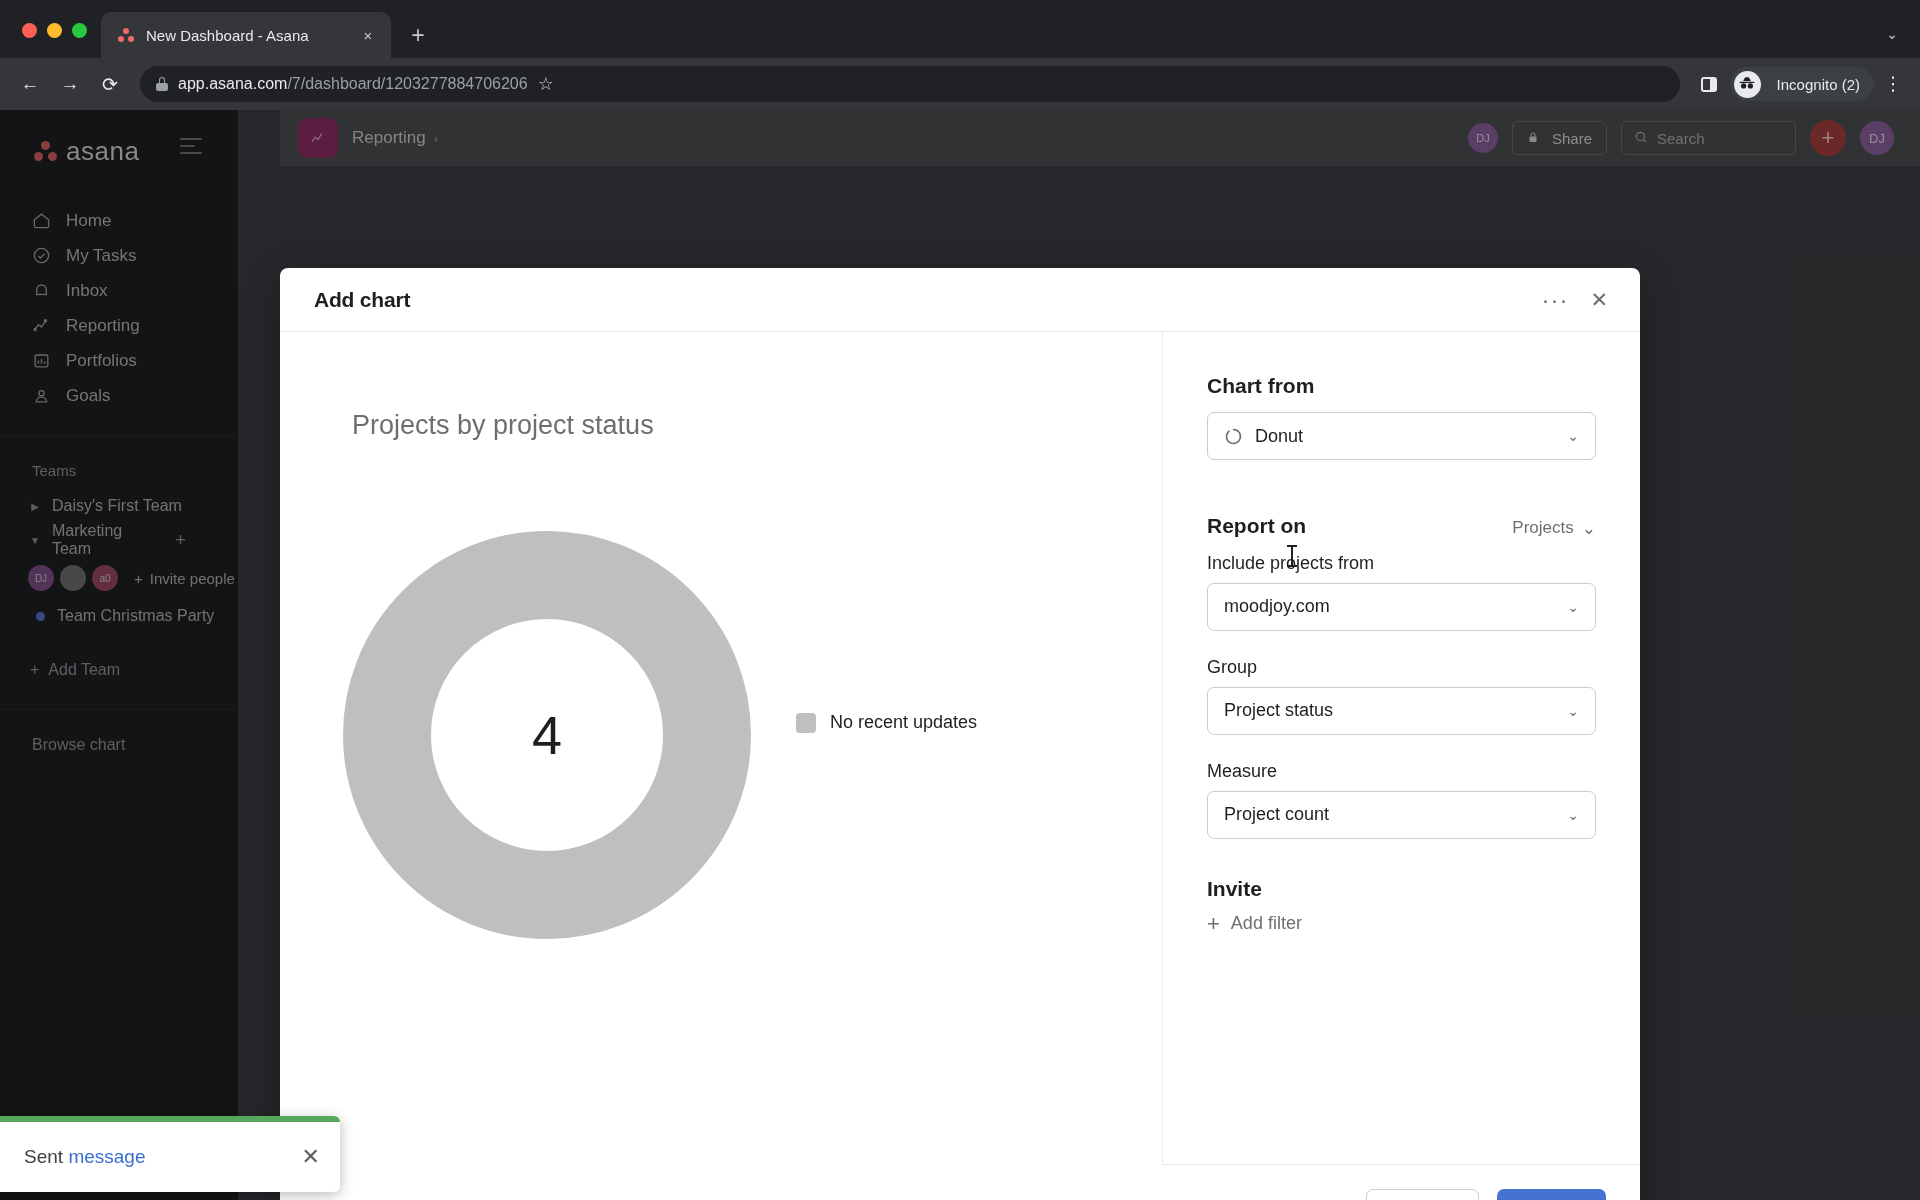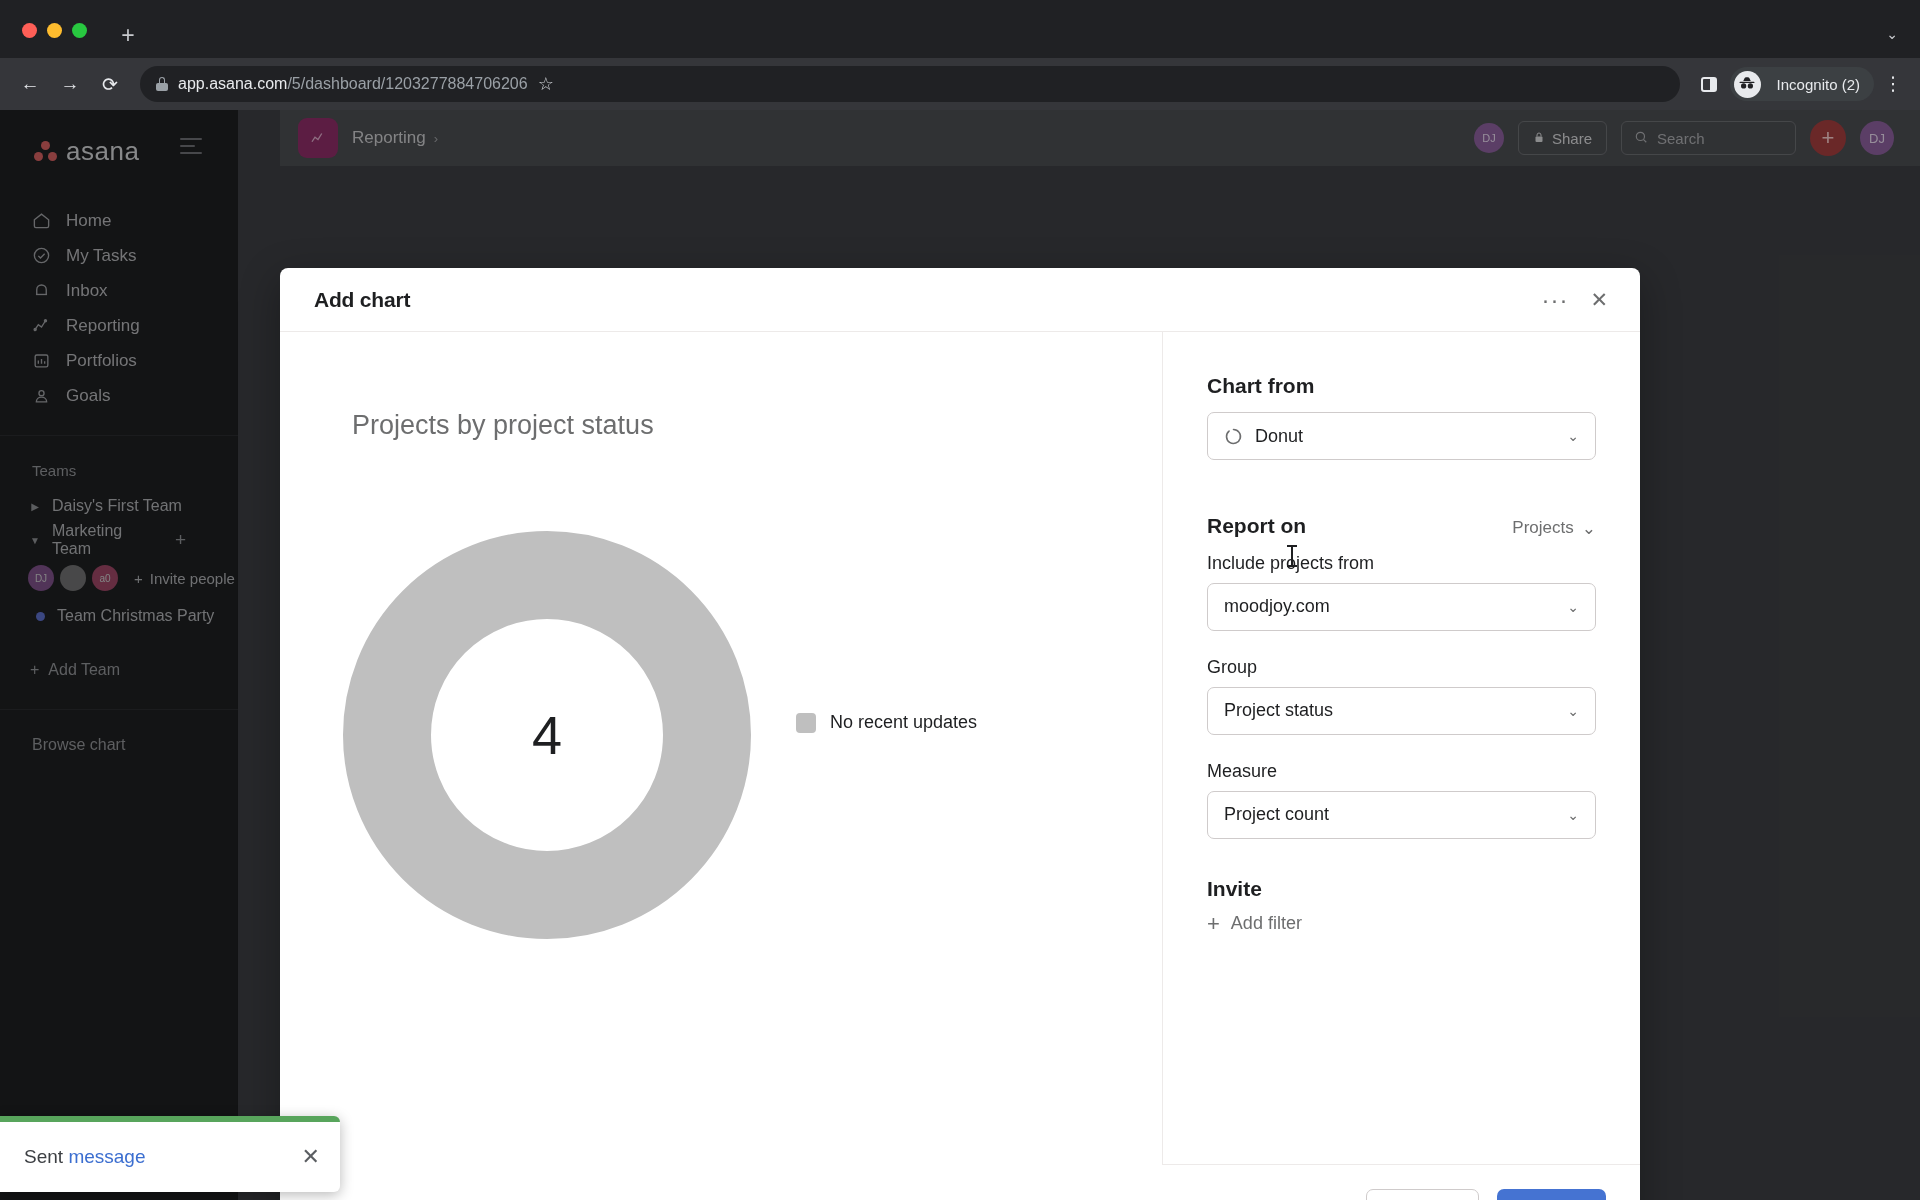--- a/index.html
+++ b/index.html
@@ -154,21 +154,21 @@
     position: absolute; top: 0; left: 280px; right: 0; height: 56px;
     background: #4a4c50; display: flex; align-items: center; padding: 0 26px 0 18px; gap: 14px;
   }
   .proj-icon { width: 40px; height: 40px; border-radius: 9px; background: #8c2d66;
     display: flex; align-items: center; justify-content: center; color: #d9a8c6; font-size: 15px; }
   .breadcrumb { color: #c7c8ca; font-size: 17px; display: flex; align-items: center; gap: 8px; }
   .breadcrumb .sep { color: #9a9c9f; font-size: 13px; }
   .topbar-spacer { flex: 1 1 auto; }
   .top-av { width: 30px; height: 30px; border-radius: 50%; background: #8a5f9b; color: #e4d6ea;
     display: flex; align-items: center; justify-content: center; font-size: 11px; }
-  .share-btn { display: flex; align-items: center; gap: 7px; height: 34px; padding: 0 14px;
+  .share-btn { display: flex; align-items: center; gap: 13px; height: 34px; padding: 0 14px;
     border: 1px solid #6a6c70; border-radius: 6px; color: #d4d5d7; font-size: 15px; }
   .search-box { width: 175px; height: 34px; border: 1px solid #6a6c70; border-radius: 6px;
     display: flex; align-items: center; gap: 9px; padding: 0 12px; color: #a9abae; font-size: 15px; }
   .plus-btn { width: 36px; height: 36px; border-radius: 50%; background: #a23d3d; color: #f0c7c7;
     display: flex; align-items: center; justify-content: center; font-size: 22px; font-weight: 300; }
   .user-av { width: 34px; height: 34px; border-radius: 50%; background: #8a5f9b; color: #e4d6ea;
     display: flex; align-items: center; justify-content: center; font-size: 13px; }
 
   
   .scrim { position: absolute; inset: 0; background: rgba(0,0,0,.34); }
@@ -257,35 +257,44 @@
 <body>
 
 <div class="browser">
 
   <div class="tabstrip">
     <div class="traffic">
       <span class="dot red"></span>
       <span class="dot yellow"></span>
       <span class="dot green"></span>
     </div>
+    <div class="tab">
+      <span class="tab-favicon">
+          <i></i>
+          <i></i>
+          <i></i>
+        </span>
+      <span class="tab-title">New Dashboard - Asana</span>
+      <span class="tab-close">×</span>
+    </div>
     <div class="newtab">+</div>
     <div class="tabstrip-spacer"></div>
     <div class="tabstrip-chevron">⌄</div>
   </div>
 
   <div class="toolbar">
     <div class="nav-btn">←</div>
     <div class="nav-btn">→</div>
     <div class="nav-btn">⟳</div>
     <div class="omnibox">
       <span class="lock-icon">
         <span class="body"></span>
           <span class="shackle"></span>
       </span>
-      <span class="url"><b>app.asana.com</b><span>/5/dashboard/1203277884706206</span></span>
+      <span class="url"><b>app.asana.com</b><span>/7/dashboard/1203277884706206</span></span>
       <span class="star-icon">☆</span>
     </div>
     <div class="tool-icon">
         <span class="sidepanel-glyph"></span>
       </div>
     <div class="incognito-pill">
       <span class="incognito-avatar">
         <svg width="18" height="18" viewBox="0 0 24 24" fill="#202124">
             <path d="M12 3c-2 0-3 .6-3.6 2L7 8h10l-1.4-3C15 3.6 14 3 12 3z"></path>
             <circle cx="7.5" cy="14.5" r="3.5"></circle>

